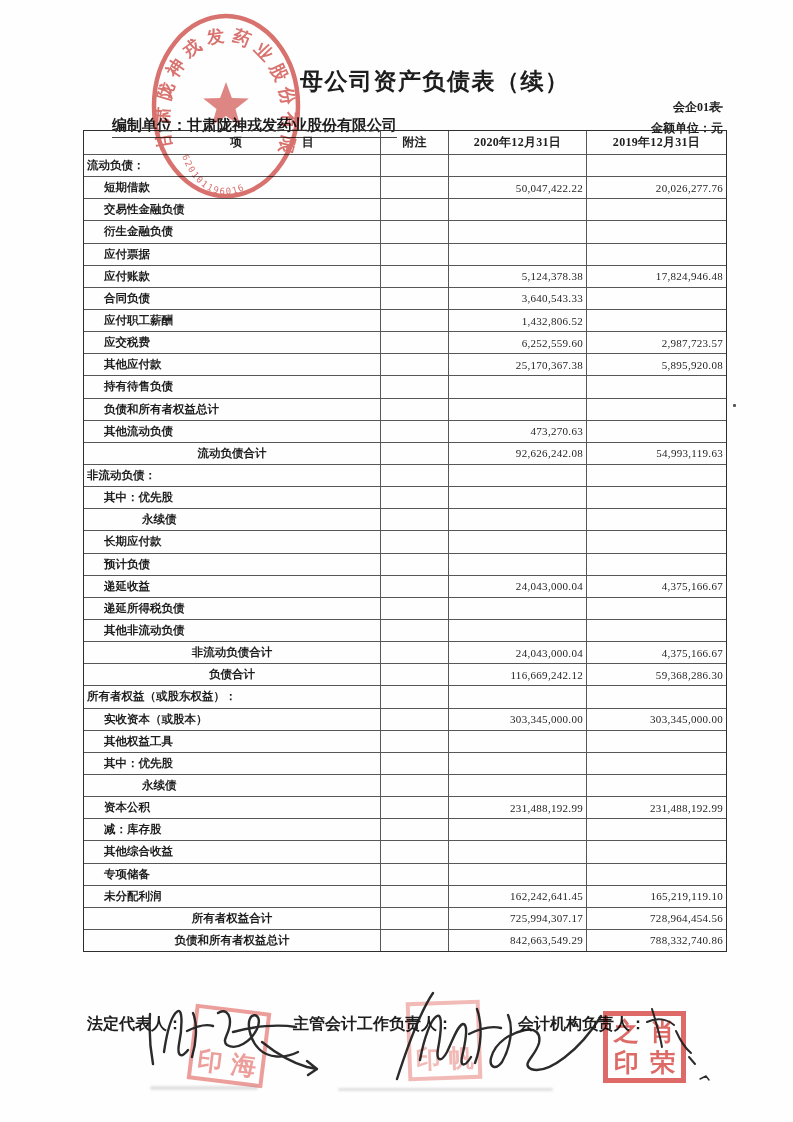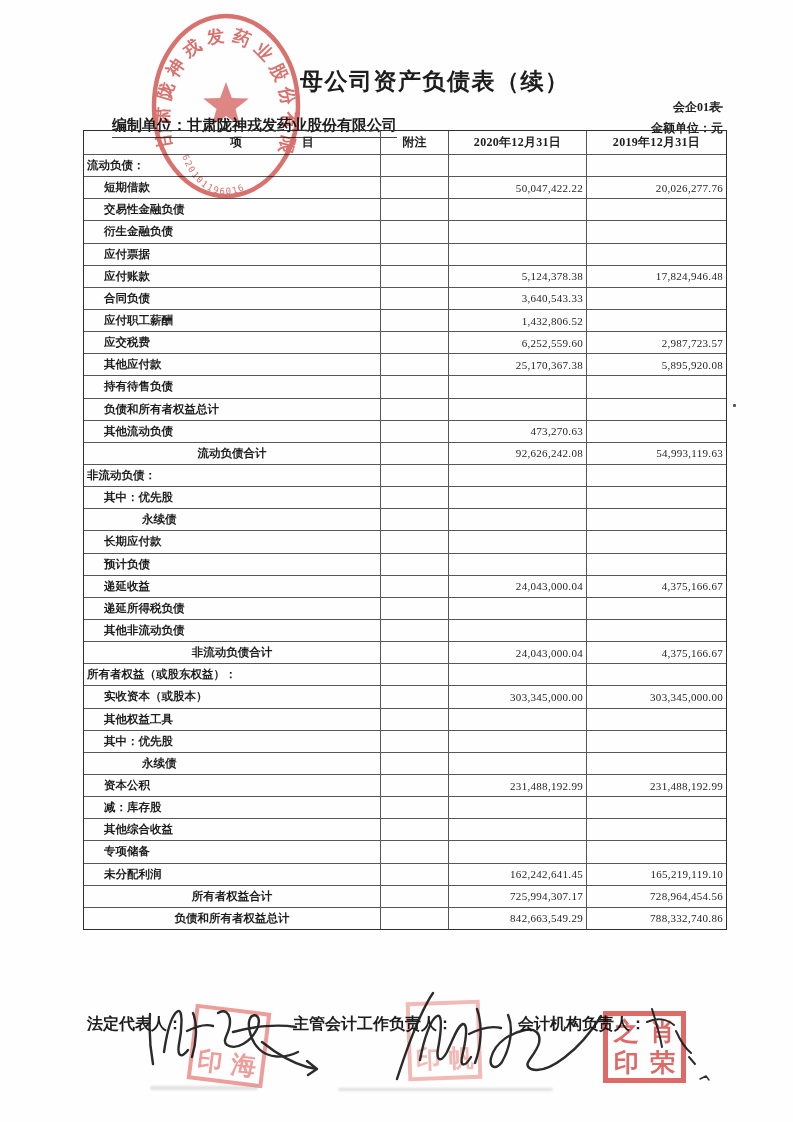--- a/index.html
+++ b/index.html
@@ -191,20 +191,26 @@
           <div class="tcell c-item">其他非流动负债</div>
           <div class="tcell c-note"></div>
           <div class="tcell c-v2020"></div>
           <div class="tcell c-v2019"></div>
         </div>
         <div class="trow r-total">
           <div class="tcell c-item">非流动负债合计</div>
           <div class="tcell c-note"></div>
           <div class="tcell c-v2020">24,043,000.04</div>
           <div class="tcell c-v2019">4,375,166.67</div>
+        </div>
+        <div class="trow r-total">
+          <div class="tcell c-item">负债合计</div>
+          <div class="tcell c-note"></div>
+          <div class="tcell c-v2020">116,669,242.12</div>
+          <div class="tcell c-v2019">59,368,286.30</div>
         </div>
         <div class="trow r-section">
           <div class="tcell c-item">所有者权益（或股东权益）：</div>
           <div class="tcell c-note"></div>
           <div class="tcell c-v2020"></div>
           <div class="tcell c-v2019"></div>
         </div>
         <div class="trow r-item">
           <div class="tcell c-item">实收资本（或股本）</div>
           <div class="tcell c-note"></div>

